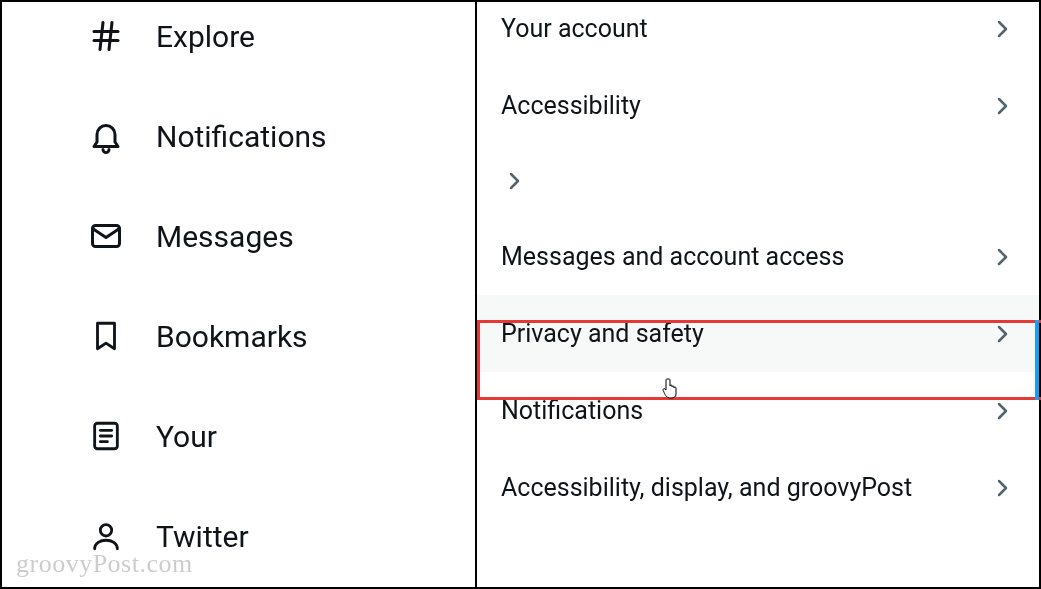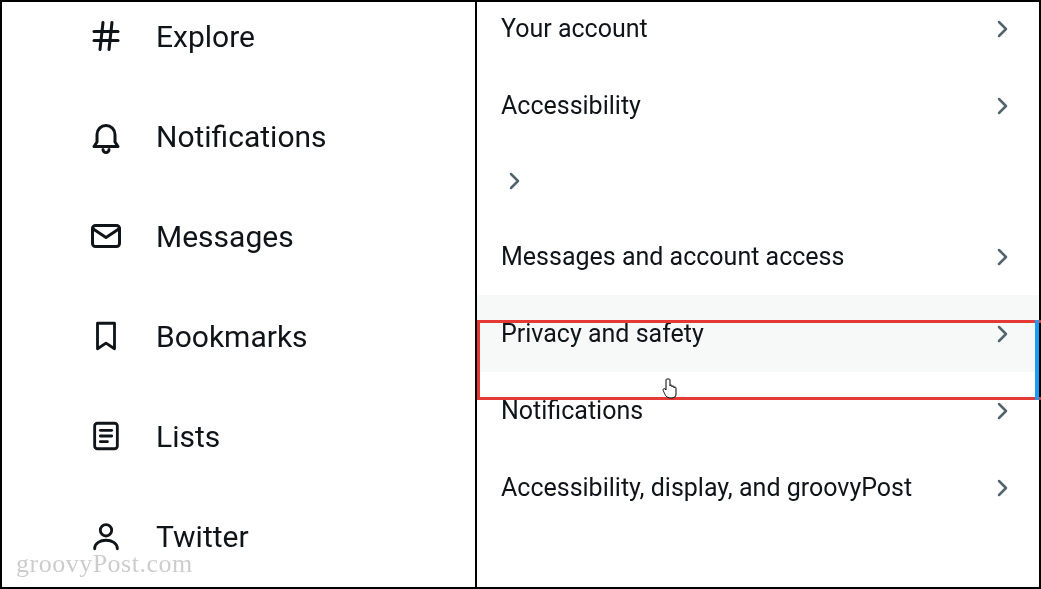--- a/index.html
+++ b/index.html
@@ -70,21 +70,21 @@
 
     <div class="nav-item" style="margin-top:24px;">
       <span class="icon">
         <svg viewBox="0 0 24 24" width="34" height="34" fill="none" stroke="#0f1419" stroke-width="2" stroke-linecap="round" stroke-linejoin="round">
           <rect x="4" y="3" width="16" height="18" rx="2"></rect>
             <line x1="8" y1="8" x2="16" y2="8"></line>
             <line x1="8" y1="12" x2="16" y2="12"></line>
             <line x1="8" y1="16" x2="13" y2="16"></line>
         </svg>
       </span>
-      <span class="label">Lists</span>
+      <span class="label">Your</span>
     </div>
 
     <div class="nav-item" style="margin-top:24px;">
       <span class="icon">
         <svg viewBox="0 0 24 24" width="34" height="34" fill="none" stroke="#0f1419" stroke-width="2" stroke-linecap="round" stroke-linejoin="round">
           <circle cx="12" cy="8" r="4"></circle>
             <path d="M4 21c0-4 4-6 8-6s8 2 8 6"></path>
         </svg>
       </span>
       <span class="label">Twitter</span>

